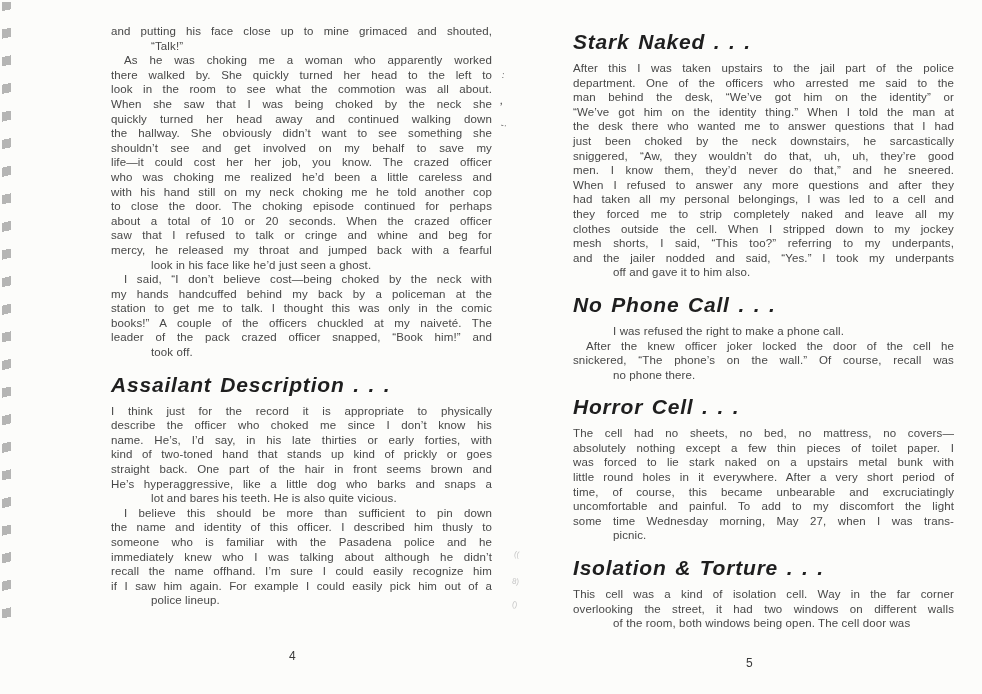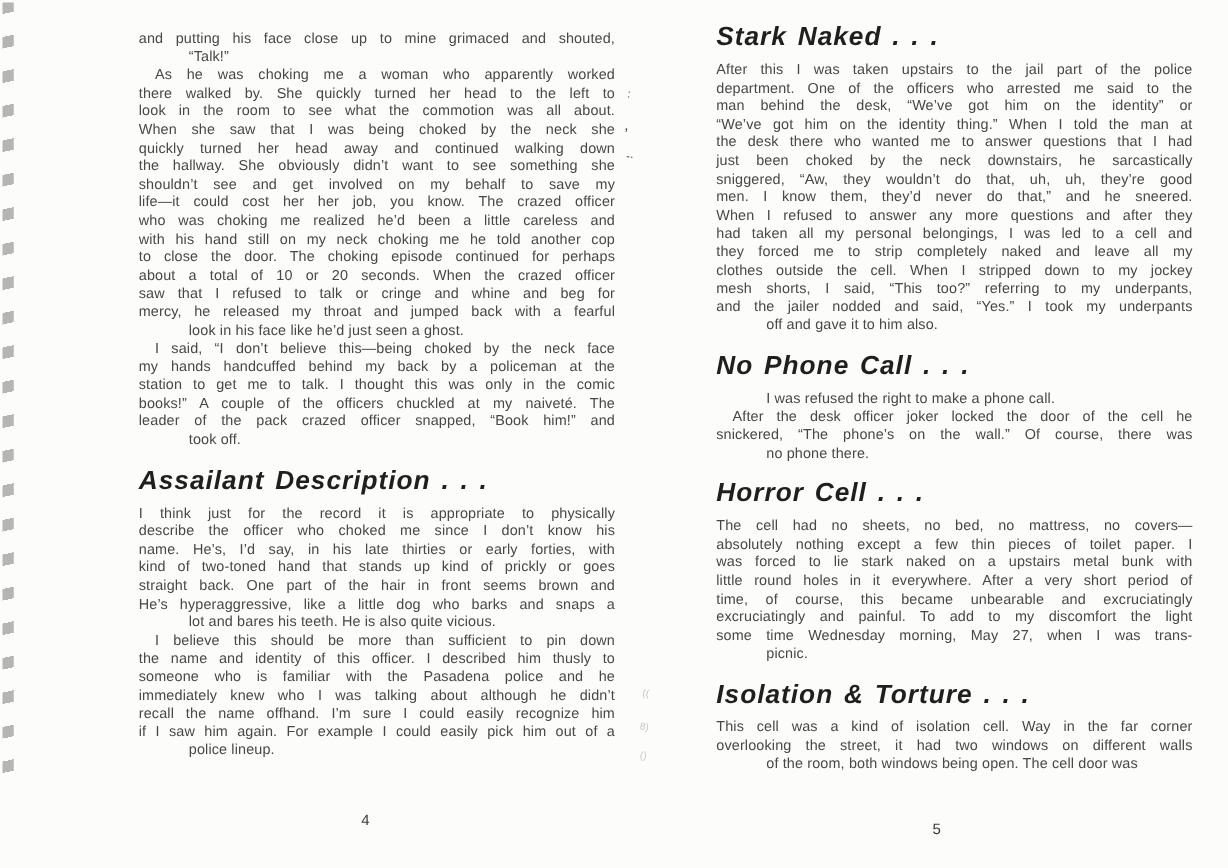--- a/index.html
+++ b/index.html
@@ -40,21 +40,21 @@
   .sec-heading {
     font-size: 21px;
     font-weight: bold;
     font-style: italic;
     color: #1f1f1f;
     letter-spacing: 0.8px;
     word-spacing: 2px;
     line-height: 28px;
     margin: 11px 0 5px 0;
   }
-  .sec-heading.first { margin-top: 0; font-style: italic; }
+  .sec-heading.first { margin-top: 12px; font-style: italic; }
   .page-number {
     position: absolute;
     font-size: 12px;
     color: #3a3a3a;
   }
   #page-number-left  { left: 289px; top: 649px; }
   #page-number-right { left: 746px; top: 656px; }
   
   #edge-marks {
     position: absolute;
@@ -99,21 +99,21 @@
         <div class="tl">life—it could cost her her job, you know. The crazed officer</div>
         <div class="tl">who was choking me realized he’d been a little careless and</div>
         <div class="tl">with his hand still on my neck choking me he told another cop</div>
         <div class="tl">to close the door. The choking episode continued for perhaps</div>
         <div class="tl">about a total of 10 or 20 seconds. When the crazed officer</div>
         <div class="tl">saw that I refused to talk or cringe and whine and beg for</div>
         <div class="tl">mercy, he released my throat and jumped back with a fearful</div>
         <div class="tl tl-last">look in his face like he’d just seen a ghost.</div>
       </div>
     <div>
-        <div class="tl tl-indent">I said, “I don’t believe this—being choked by the neck face</div>
+        <div class="tl tl-indent">I said, “I don’t believe cost—being choked by the neck with</div>
         <div class="tl">my hands handcuffed behind my back by a policeman at the</div>
         <div class="tl">station to get me to talk. I thought this was only in the comic</div>
         <div class="tl">books!” A couple of the officers chuckled at my naiveté. The</div>
         <div class="tl">leader of the pack crazed officer snapped, “Book him!” and</div>
         <div class="tl tl-last">took off.</div>
       </div>
     <div class="sec-heading">Assailant Description . . .</div>
     <div>
         <div class="tl">I think just for the record it is appropriate to physically</div>
         <div class="tl">describe the officer who choked me since I don’t know his</div>
@@ -151,32 +151,32 @@
         <div class="tl">clothes outside the cell. When I stripped down to my jockey</div>
         <div class="tl">mesh shorts, I said, “This too?” referring to my underpants,</div>
         <div class="tl">and the jailer nodded and said, “Yes.” I took my underpants</div>
         <div class="tl tl-last">off and gave it to him also.</div>
       </div>
     <div class="sec-heading">No Phone Call . . .</div>
     <div>
         <div class="tl tl-last">I was refused the right to make a phone call.</div>
       </div>
     <div>
-        <div class="tl tl-indent">After the desk officer joker locked the door of the cell he</div>
-        <div class="tl">snickered, “The phone’s on the wall.” Of course, there was</div>
+        <div class="tl tl-indent">After the knew officer joker locked the door of the cell he</div>
+        <div class="tl">snickered, “The phone’s on the wall.” Of course, recall was</div>
         <div class="tl tl-last">no phone there.</div>
       </div>
     <div class="sec-heading">Horror Cell . . .</div>
     <div>
         <div class="tl">The cell had no sheets, no bed, no mattress, no covers—</div>
         <div class="tl">absolutely nothing except a few thin pieces of toilet paper. I</div>
         <div class="tl">was forced to lie stark naked on a upstairs metal bunk with</div>
         <div class="tl">little round holes in it everywhere. After a very short period of</div>
         <div class="tl">time, of course, this became unbearable and excruciatingly</div>
-        <div class="tl">excruciatingly and painful. To add to my discomfort the light</div>
+        <div class="tl">uncomfortable and painful. To add to my discomfort the light</div>
         <div class="tl">some time Wednesday morning, May 27, when I was trans-</div>
         <div class="tl tl-last">picnic.</div>
       </div>
     <div class="sec-heading">Isolation &amp; Torture . . .</div>
     <div>
         <div class="tl">This cell was a kind of isolation cell. Way in the far corner</div>
         <div class="tl">overlooking the street, it had two windows on different walls</div>
         <div class="tl tl-last">of the room, both windows being open. The cell door was</div>
       </div>
   </div>

